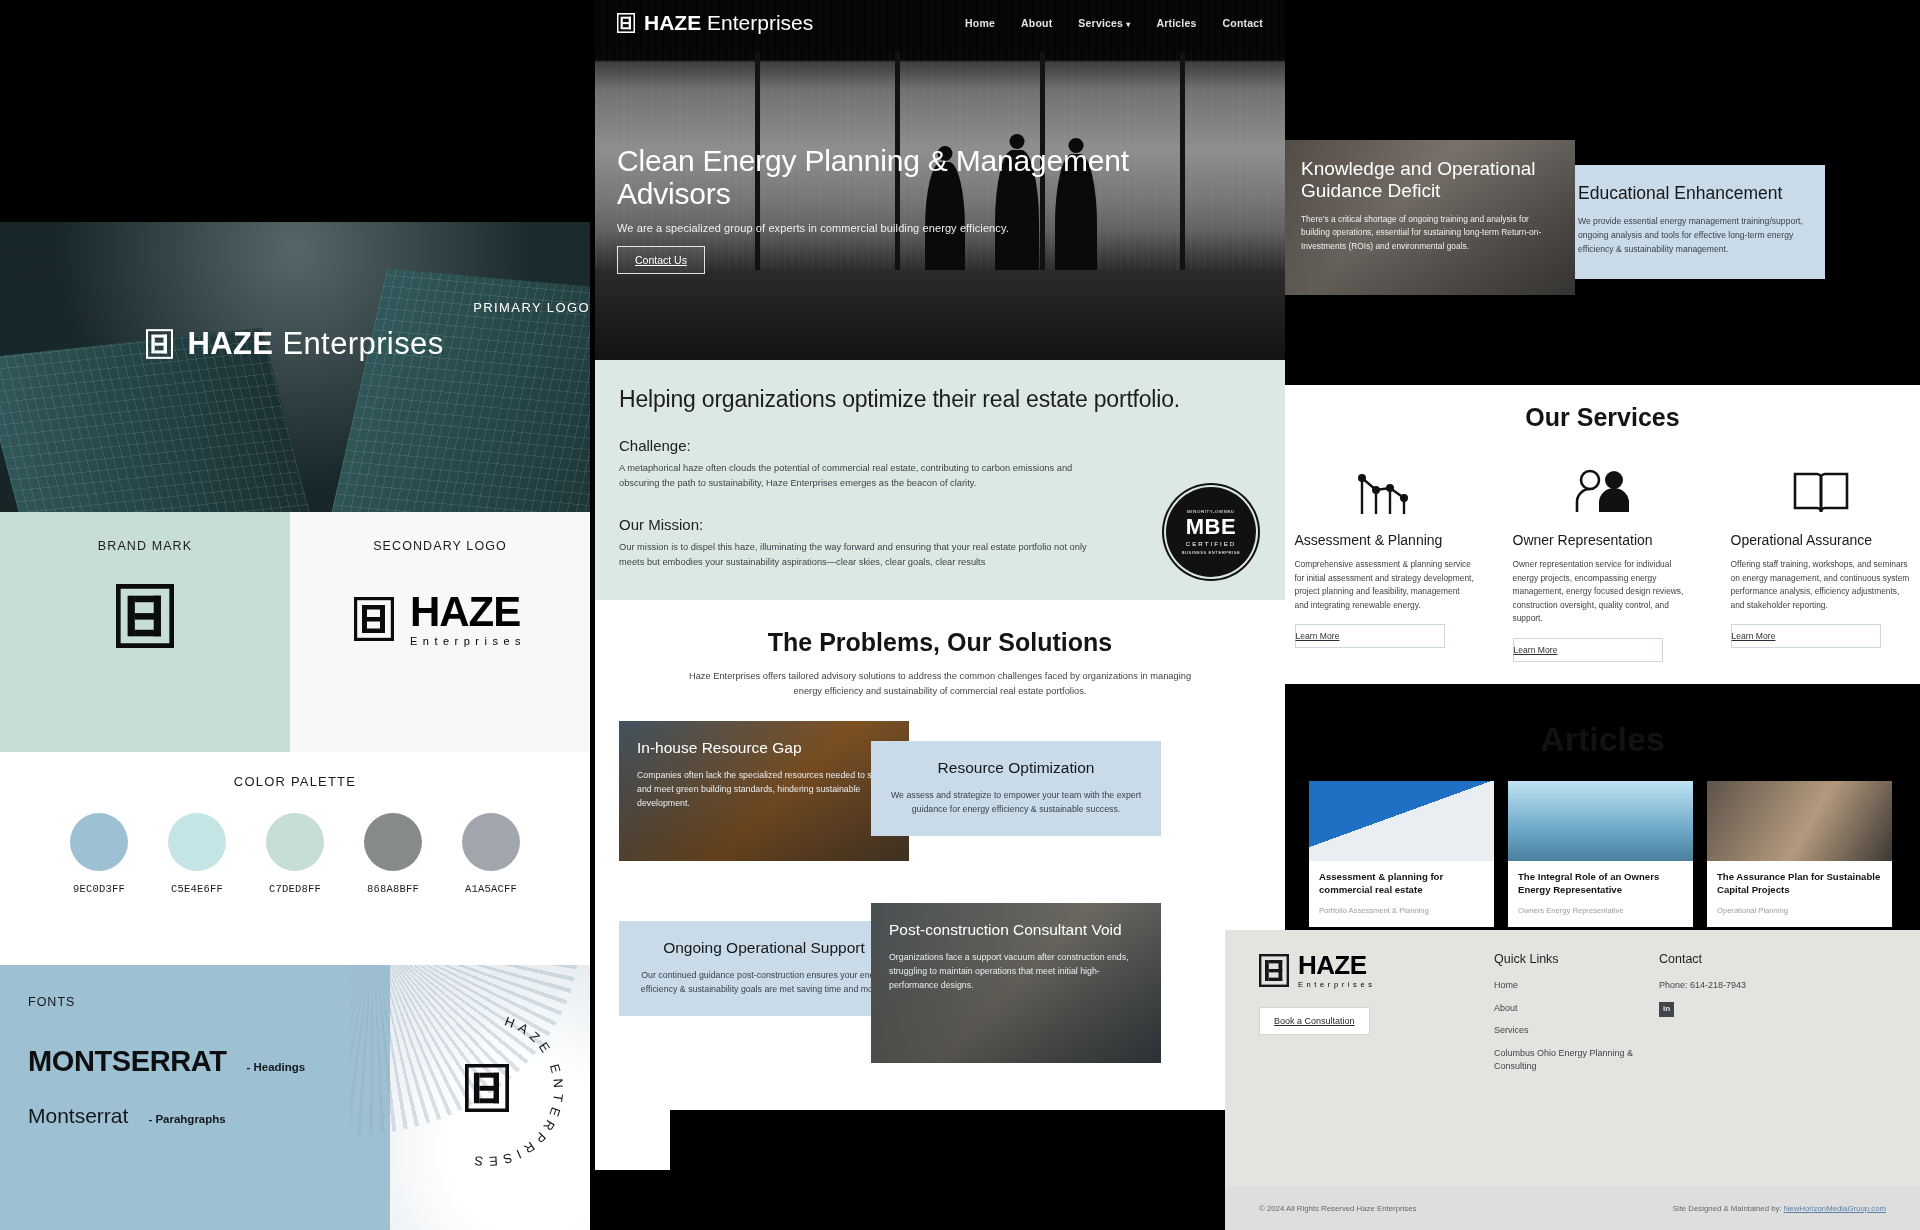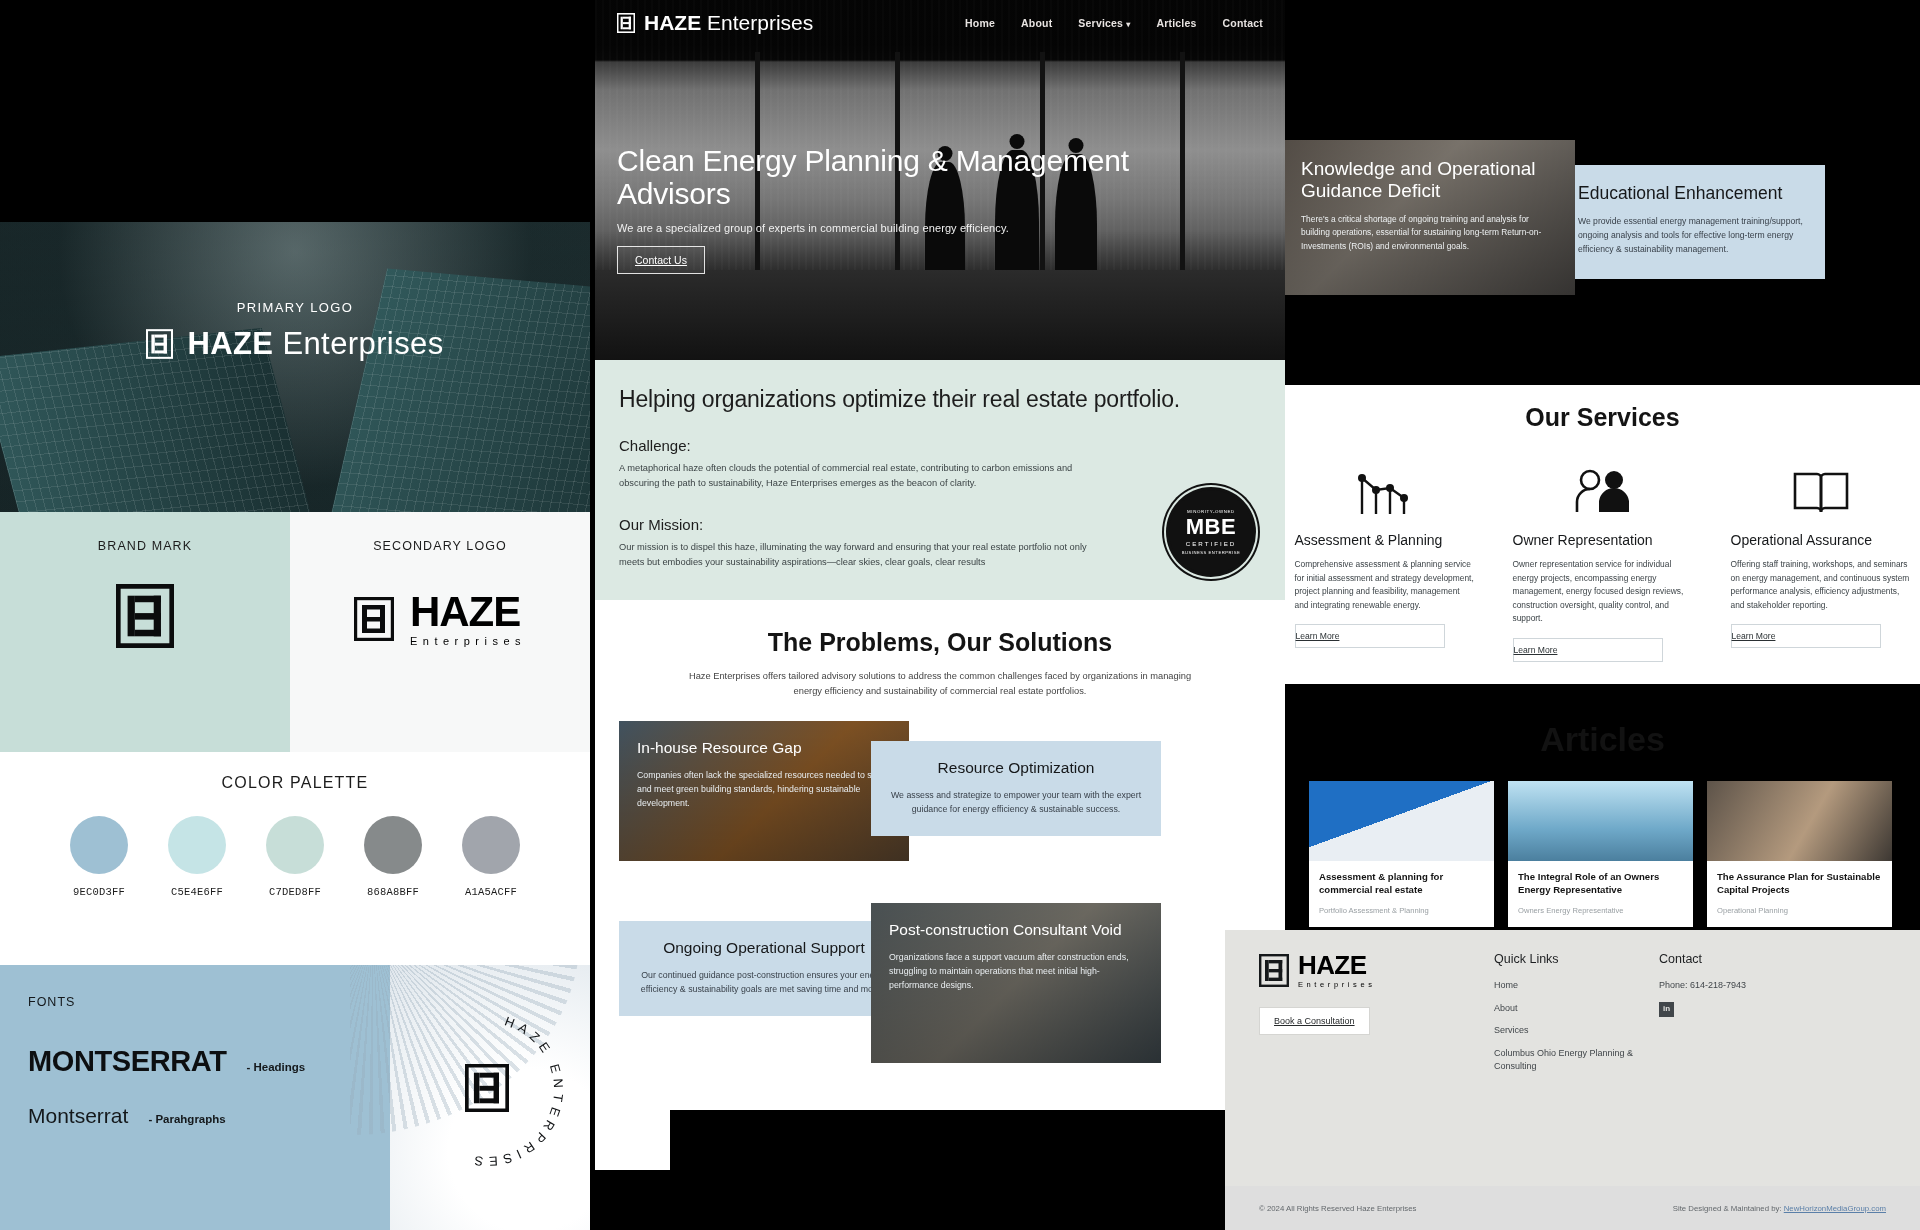--- a/index.html
+++ b/index.html
@@ -25,21 +25,21 @@
   .tower {
     position:absolute; background:
        repeating-linear-gradient(90deg, rgba(255,255,255,.10) 0 1px, transparent 1px 9px),
        repeating-linear-gradient(0deg, rgba(255,255,255,.09) 0 1px, transparent 1px 11px),
        linear-gradient(100deg,#31595b,#16292b);
   }
   #tower-left { left:30px; top:120px; width:290px; height:420px; transform:skewX(9deg) rotate(-6deg); }
   #tower-right { left:330px; top:60px; width:330px; height:480px; transform:skewX(-8deg) rotate(5deg); }
   #sky-haze { position:absolute; inset:0; background:radial-gradient(circle at 50% 10%, rgba(190,205,205,.35), rgba(10,20,22,.25) 60%); }
   #primary-logo-label {
-    position:absolute; left:0; right:0; top:78px; text-align:center;
+    position:absolute; left:0; right:0; top:78px; text-align:right;
     color:#fff; font-size:13px; letter-spacing:1.4px;
   }
   #primary-logo-lockup {
     position:absolute; left:0; right:0; top:104px;
     display:flex; align-items:center; justify-content:center; gap:14px;
   }
   .mark-svg { display:block; }
   #primary-wordmark { color:#fff; font-size:31px; letter-spacing:.4px; }
   #primary-wordmark b { font-weight:700; }
   #primary-wordmark span { font-weight:300; }
@@ -47,21 +47,21 @@
   #brand-mid { display:flex; width:590px; height:240px; }
   #brandmark-cell { width:290px; background:#c7ded8; position:relative; }
   #secondary-cell { width:300px; background:#f7f8f8; position:relative; }
   .cell-label { position:absolute; left:0; right:0; top:27px; text-align:center; font-size:12.5px; letter-spacing:1.1px; color:#1c1c1c; }
   #brandmark-art { position:absolute; left:0; right:0; top:72px; display:flex; justify-content:center; }
   #secondary-art { position:absolute; left:0; right:0; top:80px; display:flex; align-items:center; justify-content:center; gap:16px; }
   #secondary-word b { font-size:42px; font-weight:700; letter-spacing:-1px; display:block; line-height:.95; }
   #secondary-word i { font-style:normal; font-size:11px; letter-spacing:5.5px; display:block; text-align:right; margin-top:3px; }
 
   #palette-block { position:relative; height:213px; background:#fff; }
-  #palette-title { text-align:center; font-size:16px; letter-spacing:1.2px; padding-top:22px; color:#1c1c1c; }
+  #palette-title { text-align:center; font-size:13px; letter-spacing:1.2px; padding-top:22px; color:#1c1c1c; }
   #palette-row { display:flex; justify-content:center; gap:40px; margin-top:24px; }
   .swatch { width:58px; text-align:center;font-family:Liberation Mono, monospace; }
   .swatch .dot { width:58px; height:58px; border-radius:50%; }
   .swatch .hexcode { font-size:10.5px; margin-top:12px; color:#1c1c1c; letter-spacing:.2px; }
 
   #fonts-block { position:relative; width:590px; height:265px; background:#9ec0d3; overflow:hidden; }
   #fonts-photo {
     position:absolute; right:0; top:0; width:200px; height:265px;
     background:
       radial-gradient(circle at 70% 70%, #ffffff 35%, #eef2f5 70%, #dfe6ec 100%);

